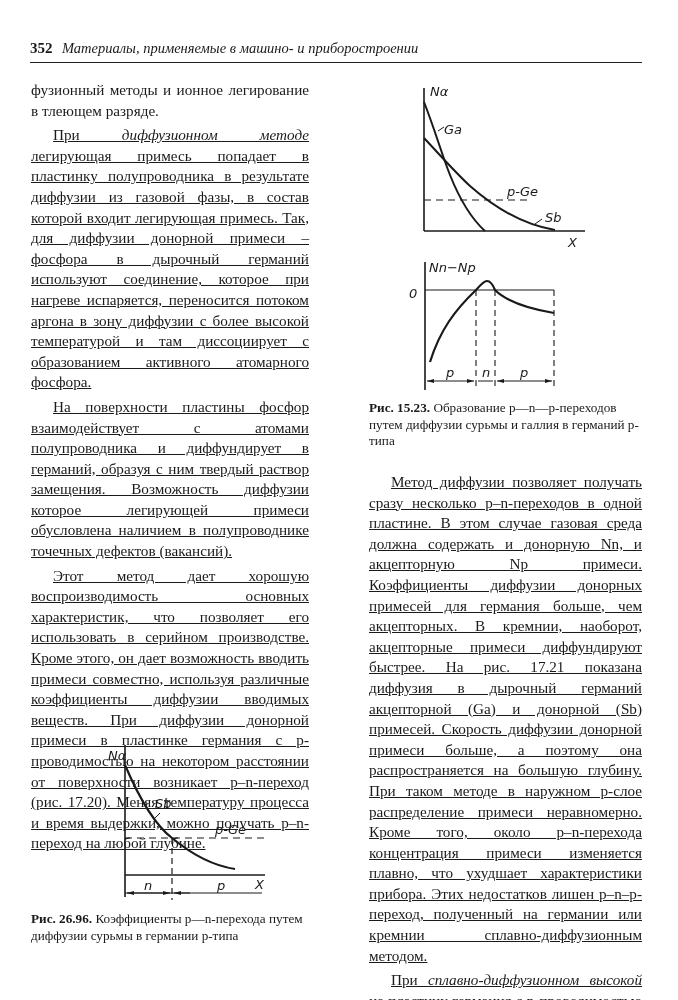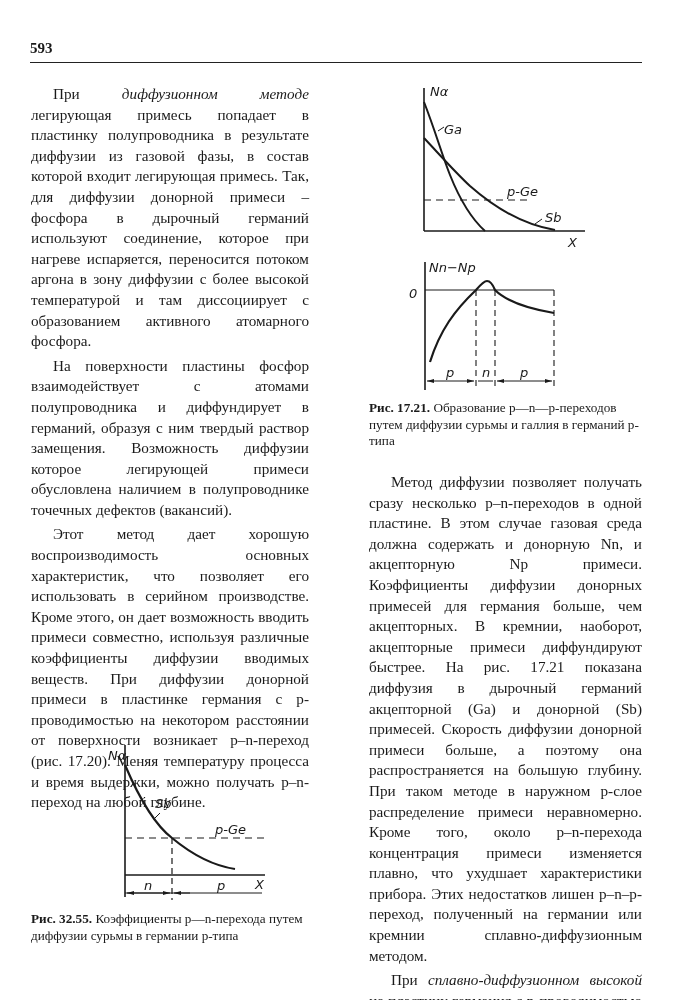--- a/index.html
+++ b/index.html
@@ -3,39 +3,41 @@
 <meta charset="utf-8">
 <style>
   html,body{margin:0;padding:0;background:#fff;}
   body{width:678px;height:1000px;position:relative;overflow:hidden;color:#1a1a1a;
        font-family:"Liberation Serif","DejaVu Serif",serif;}
   .header{position:absolute;left:30px;top:38px;width:612px;height:24px;border-bottom:1.5px solid #222;}
   .header .num{position:absolute;left:0;top:2px;font-weight:bold;font-size:15px;}
   .header .title{position:absolute;left:32px;top:2px;font-style:italic;font-size:14.5px;}
   .col{position:absolute;font-size:15.2px;line-height:20.6px;text-align:justify;}
   .col p{margin:0;}
-  .col p.ind{text-indent:22px;}
+  .col p.ind{text-indent:22px;text-decoration:underline;}
   .col p.gap{margin-top:4px;}
   #left{left:31px;top:80px;width:278px;}
   #right-text{left:369px;top:472px;width:273px;}
   .cap{position:absolute;font-size:13.2px;line-height:16.5px;}
   .cap b{font-weight:bold;}
   #cap20{left:31px;top:911px;width:290px;}
   #cap21{left:369px;top:400px;width:280px;}
   svg{position:absolute;left:0;top:0;}
   .lbl{font-family:"DejaVu Sans","Liberation Sans",sans-serif;font-style:italic;font-size:13px;fill:#1a1a1a;}
 </style>
 </head>
 <body>
 
 <div class="header">
-  <span class="num">593</span>
+  <span class="num">352</span>
+  <span class="title">Материалы, применяемые в машино- и приборостроении</span>
 </div>
 
 <div class="col" id="left">
+  <p>фузионный методы и ионное легирование в тлеющем разряде.</p>
   <p class="ind gap"><span>При </span><i>диффузионном методе</i><span> легирующая примесь попадает в пластинку полупроводника в результате диффузии из газовой фазы, в состав которой входит легирующая примесь. Так, для диффузии донорной примеси – фосфора в дырочный германий используют соединение, которое при нагреве испаряется, переносится потоком аргона в зону диффузии с более высокой температурой и там диссоциирует с образованием активного атомарного фосфора.</span></p>
   <p class="ind gap">На поверхности пластины фосфор взаимодействует с атомами полупроводника и диффундирует в германий, образуя с ним твердый раствор замещения. Возможность диффузии которое легирующей примеси обусловлена наличием в полупроводнике точечных дефектов (вакансий).</p>
   <p class="ind gap">Этот метод дает хорошую воспроизводимость основных характеристик, что позволяет его использовать в серийном производстве. Кроме этого, он дает возможность вводить примеси совместно, используя различные коэффициенты диффузии вводимых веществ. При диффузии донорной примеси в пластинке германия с p-проводимостью на некотором расстоянии от поверхности возникает p–n-переход (рис. 17.20). Меняя температуру процесса и время выдержки, можно получать p–n-переход на любой глубине.</p>
 </div>
 
 <div class="col" id="right-text">
   <p class="ind">Метод диффузии позволяет получать сразу несколько p–n-переходов в одной пластине. В этом случае газовая среда должна содержать и донорную Nn, и акцепторную Np примеси. Коэффициенты диффузии донорных примесей для германия больше, чем акцепторных. В кремнии, наоборот, акцепторные примеси диффундируют быстрее. На рис. 17.21 показана диффузия в дырочный германий акцепторной (Ga) и донорной (Sb) примесей. Скорость диффузии донорной примеси больше, а поэтому она распространяется на большую глубину. При таком методе в наружном p-слое распределение примеси неравномерно. Кроме того, около p–n-перехода концентрация примеси изменяется плавно, что ухудшает характеристики прибора. Этих недостатков лишен p–n–p-переход, полученный на германии или кремнии сплавно-диффузионным методом.</p>
   <p class="ind gap"><span>При </span><i>сплавно-диффузионном высокой</i><span> на пластину германия с p-проводимостью помещают шарик из сплава на основе свинца с примесью галлия (акцептор)</span></p>
 </div>
 
@@ -91,17 +93,17 @@
     <line x1="497" y1="381" x2="552" y2="381" stroke-width="1" marker-start="url(#arr)" marker-end="url(#arr)"></line>
   </g>
   <text class="lbl" x="429" y="272">Nn−Np</text>
   <text class="lbl" x="409" y="298">0</text>
   <text class="lbl" x="446" y="377">p</text>
   <text class="lbl" x="482" y="377">n</text>
   <text class="lbl" x="520" y="377">p</text>
 </svg>
 
 <div class="cap" id="cap20">
-  <b>Рис. 32.55.</b><span> Коэффициенты p—n-перехода путем диффузии сурьмы в германии p-типа</span>
+  <b>Рис. 26.96.</b><span> Коэффициенты p—n-перехода путем диффузии сурьмы в германии p-типа</span>
 </div>
 <div class="cap" id="cap21">
-  <b>Рис. 17.21.</b><span> Образование p—n—p-переходов путем диффузии сурьмы и галлия в германий p-типа</span>
+  <b>Рис. 15.23.</b><span> Образование p—n—p-переходов путем диффузии сурьмы и галлия в германий p-типа</span>
 </div>
 
 </body></html>

